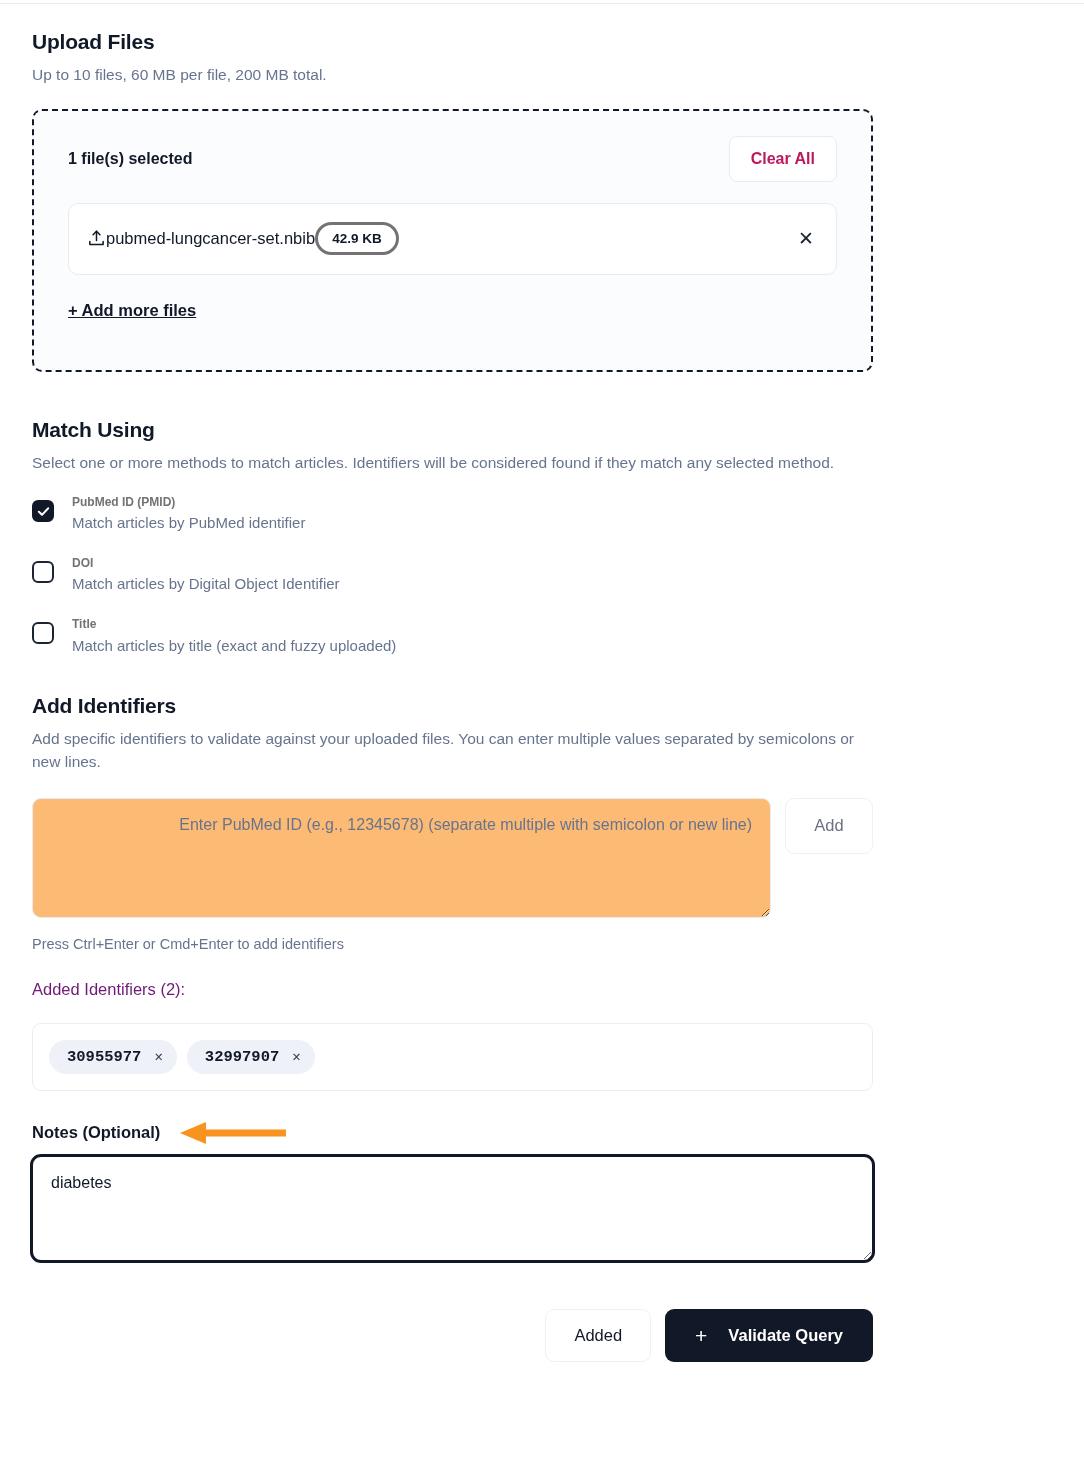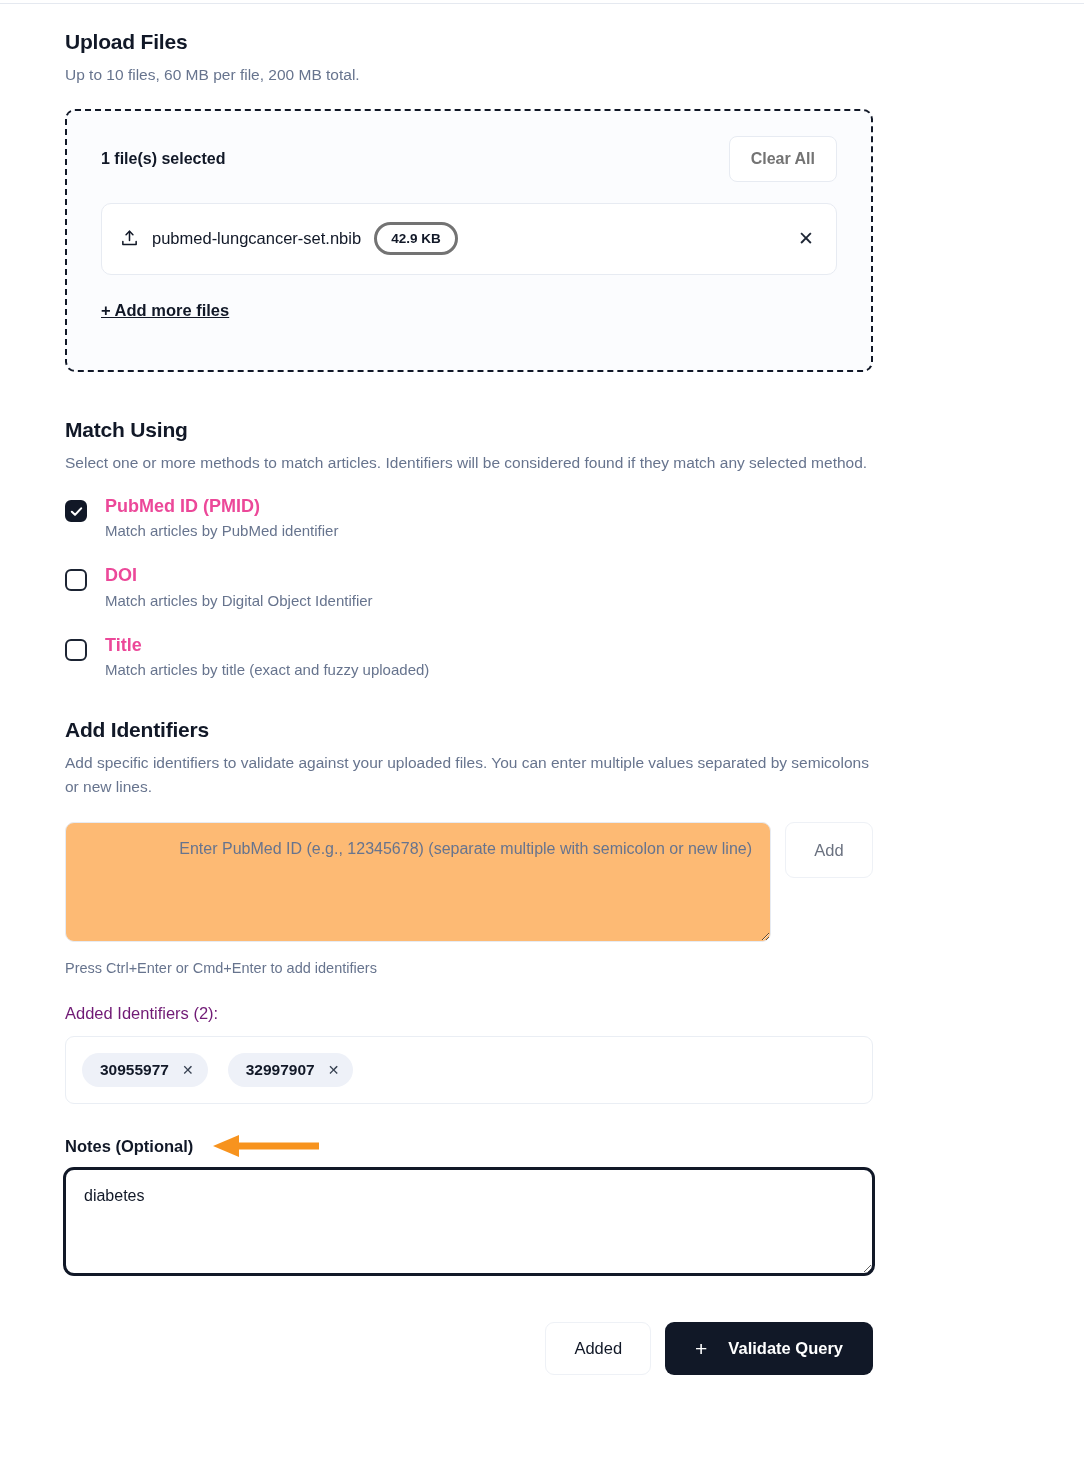--- a/index.html
+++ b/index.html
@@ -25,21 +25,21 @@
     width: 1084px;
     height: 1px;
     background: #e5e9f0;
   }
 
   .page {
     position: absolute;
     top: 0;
     left: 0;
     width: 953px;
-    padding: 30px 80px 0 65px;
+    padding: 30px 80px 0 32px;
   }
 
   
   .section-title {
     font-size: 21px;
     font-weight: bold;
     color: #111827;
     letter-spacing: -0.2px;
     margin: 0;
   }
@@ -70,35 +70,34 @@
     font-size: 16px;
     font-weight: bold;
     color: #111827;
   }
   .clear-all-btn {
     background: #ffffff;
     border: 1px solid #e7ebf2;
     border-radius: 8px;
     font-size: 16px;
     font-weight: bold;
-    color: #737373;
+    color: #be185d;
     padding: 13px 21px;
     cursor: pointer;
     font-family: inherit;
   }
   .file-row {
     margin-top: 20px;
     background: #ffffff;
     border: 1px solid #e7ebf2;
     border-radius: 10px;
     height: 72px;
     display: flex;
     align-items: center;
     padding: 0 20px 0 18px;
-    gap: 13px;
   }
   .upload-icon {
     width: 19px;
     height: 19px;
     flex: none;
     display: block;
   }
   .file-name {
     font-size: 16.5px;
     color: #111827;
@@ -158,23 +157,23 @@
     justify-content: center;
   }
   .checkbox.checked {
     background: #111827;
     border-color: #111827;
   }
   .checkbox svg { display: none; }
   .checkbox.checked svg { display: block; }
   .check-text { display: flex; flex-direction: column; }
   .check-label {
-    font-size: 18px;
-    font-weight: bold;
-    color: #ec4899;
+    font-size: 12px;
+    font-weight: bold;
+    color: #737373;
     line-height: 1.35;
   }
   .check-desc {
     font-size: 15px;
     color: #67748e;
     margin-top: 4px;
   }
 
   
   .block-ident { margin-top: 40px; }
@@ -215,30 +214,31 @@
     font-size: 14.5px;
     color: #67748e;
   }
   .added-label {
     margin-top: 28px;
     font-size: 16.5px;
     font-weight: normal;
     color: #701a75;
   }
   .chips-box {
-    margin-top: 13px;
+    margin-top: 24px;
     border: 1px solid #eaeef4;
     border-radius: 9px;
     background: #ffffff;
     min-height: 68px;
     padding: 14px 16px;
     display: flex;
     flex-wrap: wrap;
-    gap: 20px;
-    align-items: center;
+    gap: 10px;
+    align-items: center;
+    font-family: Liberation Mono, monospace;
   }
   .chip {
     background: #eef1f8;
     border-radius: 20px;
     padding: 8px 14px 8px 18px;
     display: inline-flex;
     align-items: center;
     gap: 13px;
     font-size: 15.5px;
     font-weight: bold;

